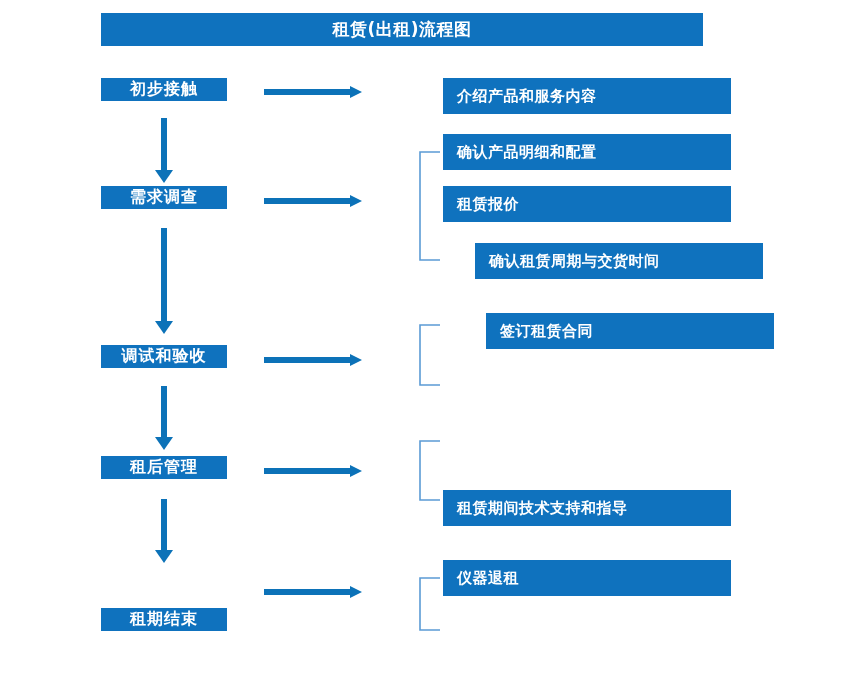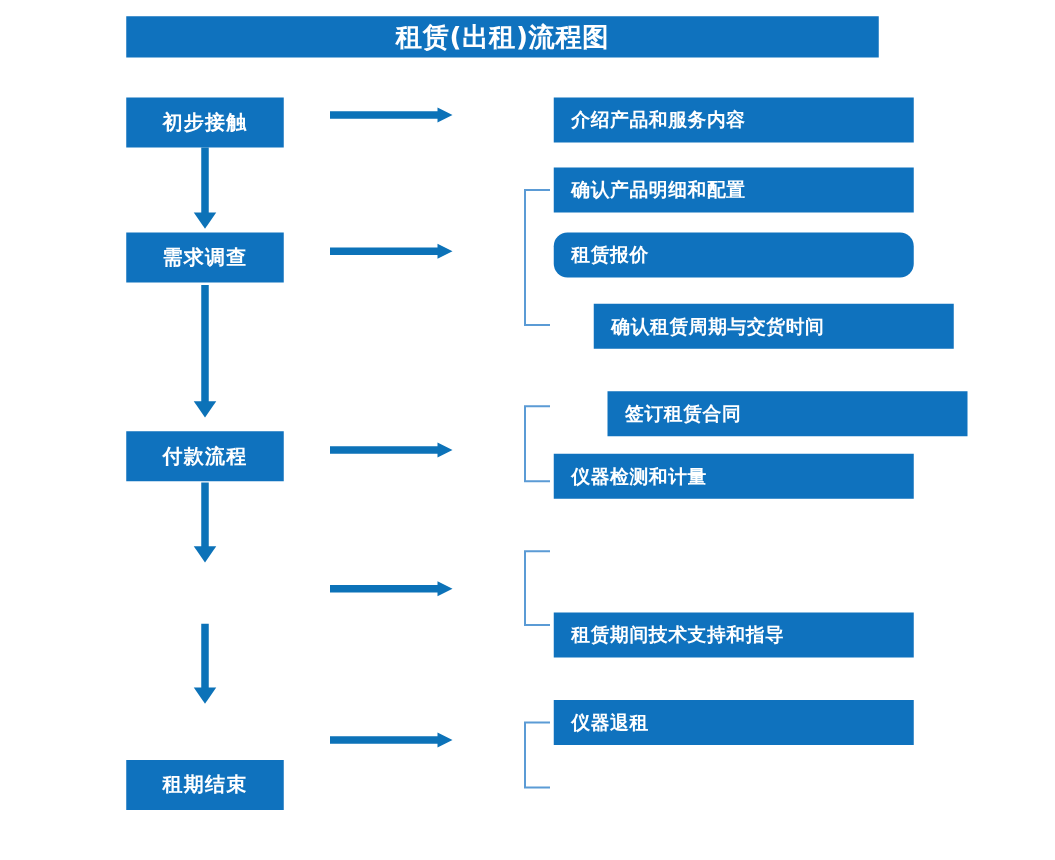--- a/index.html
+++ b/index.html
@@ -24,33 +24,33 @@
   }
   
   .title-bar {
     position: absolute;
     left: 101px;
     top: 13px;
     width: 602px;
     height: 33px;
     background: #0F72BE;
     color: #ffffff;
-    font-size: 21px;
+    font-size: 17px;
     font-weight: bold;
     display: flex;
     align-items: center;
     justify-content: center;
     letter-spacing: 0.5px;
   }
   
   .stage-box {
     position: absolute;
     left: 101px;
     width: 126px;
-    height: 40px;
+    height: 23px;
     background: #0F72BE;
     color: #ffffff;
     font-size: 16px;
     font-weight: bold;
     display: flex;
     align-items: center;
     justify-content: center;
     letter-spacing: 1px;
   }
   
@@ -128,29 +128,29 @@
     </g>
 
     <path d="M 440 152 L 420 152 L 420 260 L 440 260" fill="none" stroke="#5B9BD5" stroke-width="1.6"></path>
     <path d="M 440 325 L 420 325 L 420 385 L 440 385" fill="none" stroke="#5B9BD5" stroke-width="1.6"></path>
     <path d="M 440 441 L 420 441 L 420 500 L 440 500" fill="none" stroke="#5B9BD5" stroke-width="1.6"></path>
     <path d="M 440 578 L 420 578 L 420 630 L 440 630" fill="none" stroke="#5B9BD5" stroke-width="1.6"></path>
   </svg>
 
   <div class="stage-box" style="top:78px;">初步接触</div>
   <div class="stage-box" style="top:186px;">需求调查</div>
-  <div class="stage-box" style="top:345px;">付款流程</div>
+  <div class="stage-box" style="top:345px;">调试和验收</div>
+  <div class="stage-box" style="top:456px;">租后管理</div>
   <div class="stage-box" style="top:608px;text-align:right;">租期结束</div>
 
   <div class="detail-box" style="top:78px;">介绍产品和服务内容</div>
 
   <div class="detail-box" style="top:134px;">确认产品明细和配置</div>
-  <div class="detail-box" style="top:186px;border-radius:11px;">租赁报价</div>
+  <div class="detail-box" style="top:186px;">租赁报价</div>
   <div class="detail-box" style="top:243px;margin-left:32px;">确认租赁周期与交货时间</div>
 
   <div class="detail-box" style="top:313px;margin-left:43px;">签订租赁合同</div>
-  <div class="detail-box" style="top:363px;">仪器检测和计量</div>
 
   <div class="detail-box" style="top:490px;">租赁期间技术支持和指导</div>
 
   <div class="detail-box" style="top:560px;">仪器退租</div>
 
 </div>
 
 </body></html>

